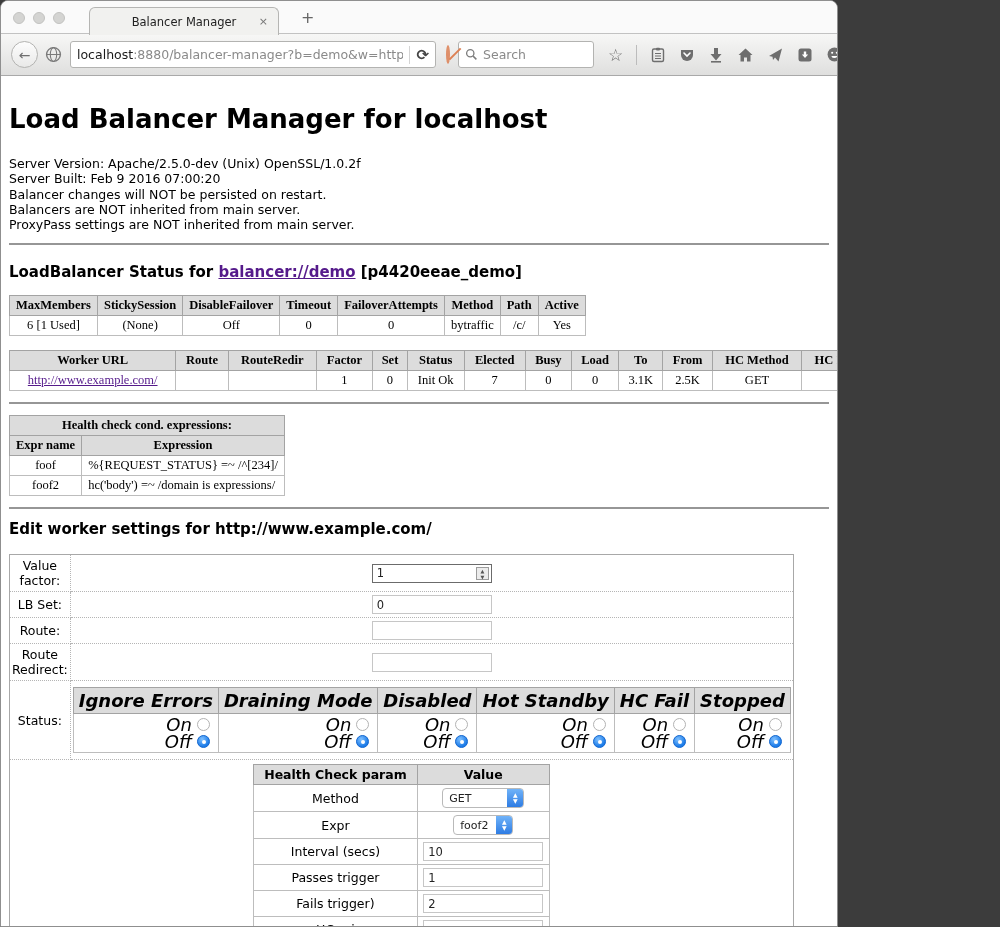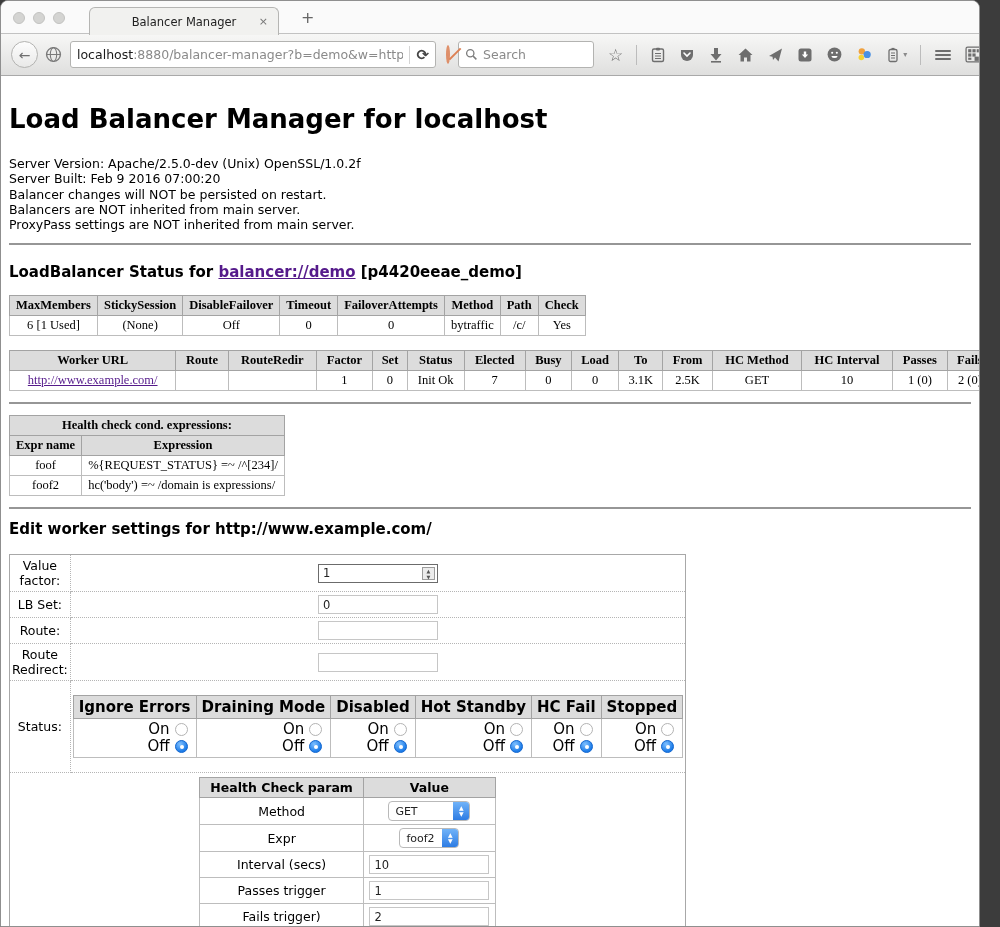--- a/index.html
+++ b/index.html
@@ -1,17 +1,17 @@
 <!DOCTYPE html>
 <html><head>
 <meta charset="utf-8">
 <style>
   * { box-sizing: border-box; margin: 0; padding: 0; }
   html,body { background:#3c3c3c; font-family:"DejaVu Sans","Liberation Sans",sans-serif; }
-  .window { width:980px; height:927px; background:#fff; border-radius:8px 8px 0 0;
+  .window { width:838px; height:927px; background:#fff; border-radius:8px 8px 0 0;
             overflow:hidden; border:1px solid #8f8f8f; position:relative; }
 
   
   .titlebar { height:33px; background:#fafafa; position:relative; border-bottom:1px solid #c2c2c2; }
   .traffic-lights { position:absolute; left:12px; top:11px; display:flex; gap:8px; }
   .light { width:12px; height:12px; border-radius:50%; background:#d4d4d2; border:1px solid #c3c3c1; }
   .tab { position:absolute; left:88px; top:6px; width:190px; height:28px; background:#f1f1ef;
          border:1px solid #b5b5b3; border-bottom:none; border-radius:6px 6px 0 0;
          display:flex; align-items:center; justify-content:center; z-index:2; }
   .tab-title { font-size:11.5px; color:#222; }
@@ -70,21 +70,21 @@
   table.form-table > tbody > tr > td { border:1px dotted #b5b5b5; padding:3px 2px; }
   td.flabel { width:102px; text-align:center; }
   td.fval { text-align:center; }
   .txt-input { width:120px; height:19px; border:1px solid #c6c6c6; font-size:11.5px;
                font-family:inherit; padding:1px 4px; color:#222; }
   .num-wrap { position:relative; display:inline-block; }
   .num-wrap .txt-input { border:1px solid #6b6b6b; width:120px; }
   .spinner { position:absolute; right:3px; top:3px; width:13px; height:13px; border:1px solid #9c9c9c;
              background:#ececec; font-size:5px; line-height:6px; color:#555; text-align:center; }
 
-  table.status-table { border-collapse:collapse; font-size:15px; margin:12px auto; }
+  table.status-table { border-collapse:collapse; font-size:18px; margin:4px auto;font-style:italic; }
   table.status-table th { background:#dcdcdc; border:1px solid #a3a3a3; padding:2px 5px; white-space:nowrap; }
   table.status-table td { border:1px solid #bdbdbd; padding:2px 8px; }
   .radio-line { display:flex; align-items:center; justify-content:flex-end; gap:5px; line-height:17px; }
   .radio { width:13px; height:13px; border-radius:50%; border:1px solid #b3b3b3; background:#fff; display:inline-block; position:relative; flex:none; }
   .radio.selected { background:radial-gradient(circle at 38% 30%, #7fc0ff, #1b7be8 70%); border-color:#1668cf; }
   .radio.selected::after { content:""; position:absolute; left:4px; top:4px; width:4px; height:4px; border-radius:50%; background:#fff; }
 
   table.hc-table { border-collapse:collapse; font-size:12.5px; margin:0 auto; }
   table.hc-table th { background:#dcdcdc; border:1px solid #a3a3a3; padding:2px 10px; white-space:nowrap; }
   table.hc-table td { border:1px solid #bdbdbd; padding:3px 4px; text-align:center; }
@@ -254,21 +254,21 @@
     <table class="data balancer-table">
       <thead>
         <tr>
           <th>MaxMembers</th>
           <th>StickySession</th>
           <th>DisableFailover</th>
           <th>Timeout</th>
           <th>FailoverAttempts</th>
           <th>Method</th>
           <th>Path</th>
-          <th>Check</th>
+          <th>Active</th>
         </tr>
       </thead>
       <tbody>
         <tr>
           <td>6 [1 Used]</td>
           <td>(None)</td>
           <td>Off</td>
           <td>0</td>
           <td>0</td>
           <td>bytraffic</td>

